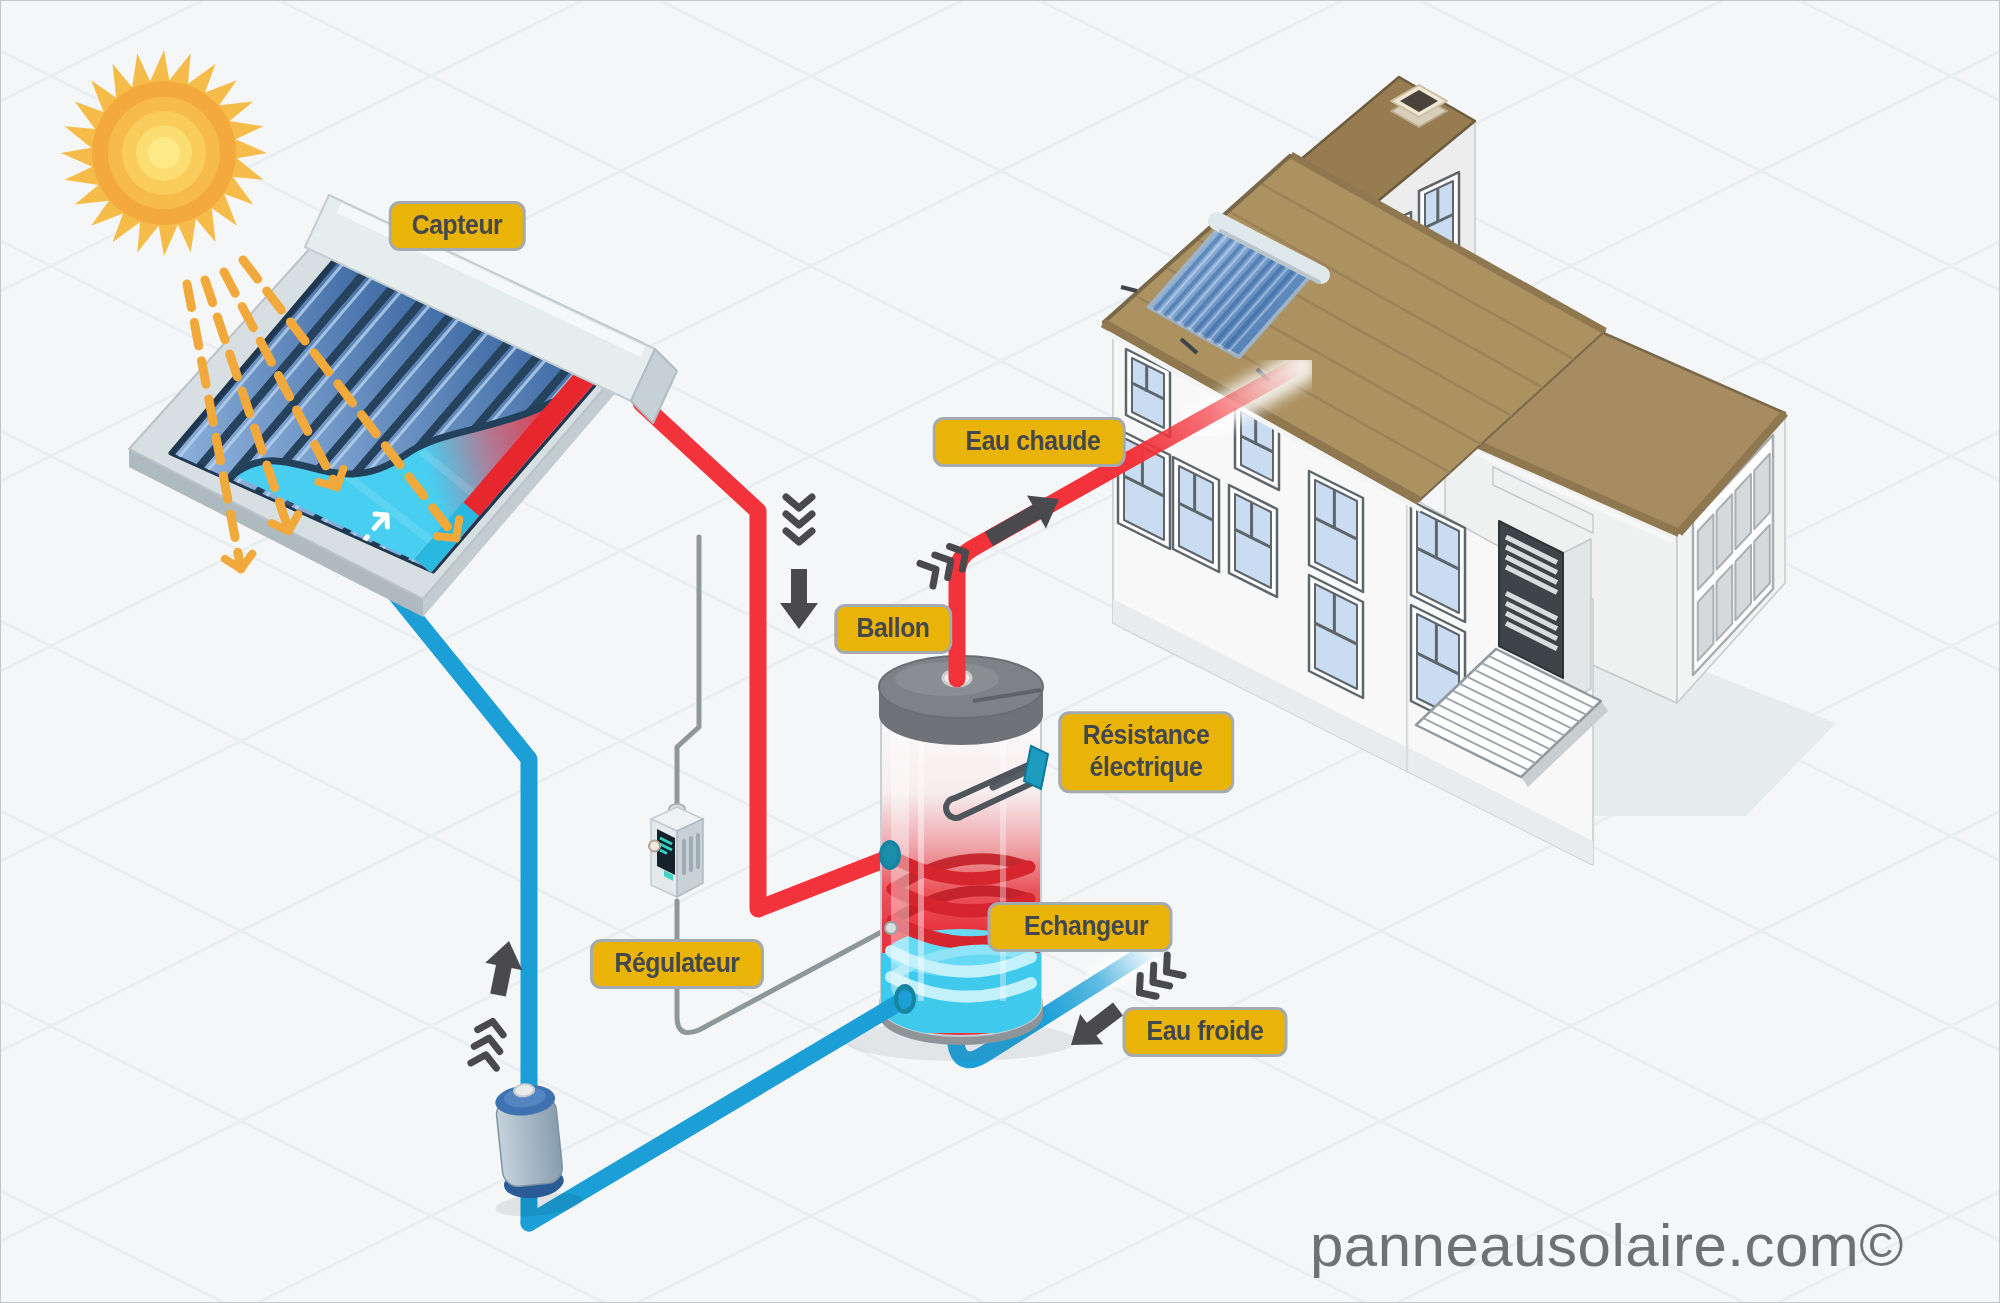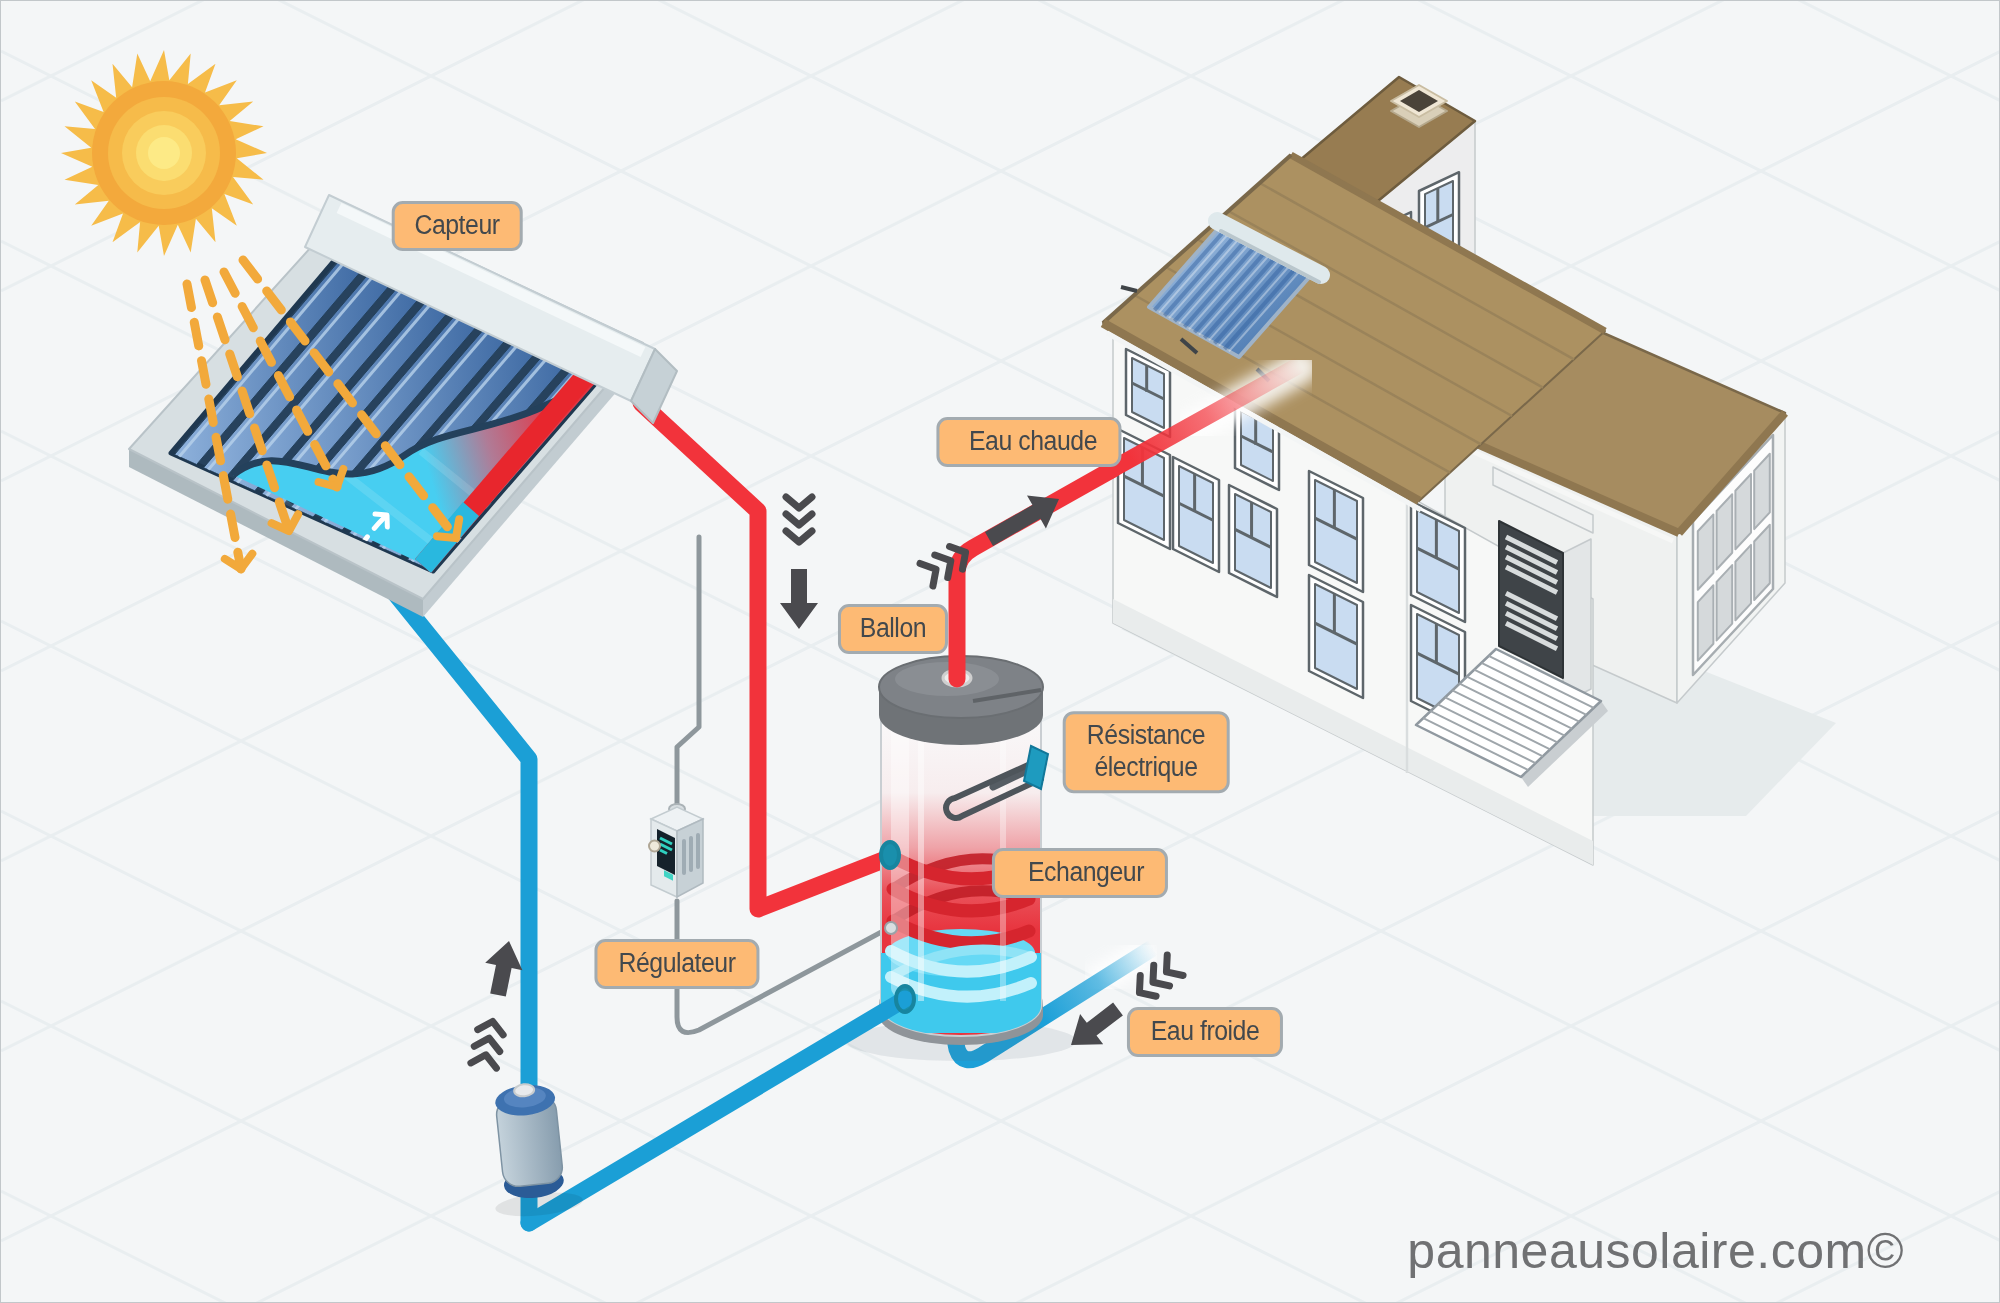--- a/index.html
+++ b/index.html
@@ -1,24 +1,24 @@
 <!DOCTYPE html>
 <html><head>
 <meta charset="utf-8">
 <style>
   html,body{margin:0;padding:0;background:#ffffff;font-family:"Liberation Sans",sans-serif;}
   #stage{position:relative;width:2000px;height:1303px;background:#f4f6f7;overflow:hidden;
          border:1px solid #c2c7ca;box-sizing:border-box;}
   #art{position:absolute;left:0;top:0;}
-  .lbl{position:absolute;transform:translate(-50%,-50%);background:#fdba74;
+  .lbl{position:absolute;transform:translate(-50%,-50%);background:#eab308;
        border:3px solid #a3abb0;border-radius:11px;padding:6px 16px;color:#42484d;
-       font-weight:normal;font-size:27px;line-height:1.18;text-align:center;white-space:nowrap;
+       font-weight:bold;font-size:27px;line-height:1.18;text-align:center;white-space:nowrap;
        letter-spacing:-0.5px;}
   .lbl .inner{display:inline-block;transform:scaleX(0.92);}
-  #watermark{position:absolute;right:95px;bottom:22px;font-size:50px;color:#707173;
+  #watermark{position:absolute;right:95px;bottom:22px;font-size:60px;color:#707173;
              letter-spacing:0.5px;}
 </style>
 </head>
 <body>
 
 <div id="stage">
 <svg id="art" width="2000" height="1303" viewBox="0 0 2000 1303">
   <defs>
     <clipPath id="glassClip">
           <polygon points="170,452 350,240 612,362 432,570"></polygon>
@@ -414,18 +414,18 @@
         <path d="M502.15342481172365,1033.8301671187796 L491.6106789821059,1020.4566668151165 L476.6766345453152,1028.6404505830299" fill="none" stroke="#4a4a4e" stroke-width="7" stroke-linecap="round" stroke-linejoin="round"></path>
         <path d="M498.7601486152718,1050.488068446816 L488.2174027856541,1037.1145681431528 L473.2833583488634,1045.298351911066" fill="none" stroke="#4a4a4e" stroke-width="7" stroke-linecap="round" stroke-linejoin="round"></path>
         <path d="M495.36687241882,1067.1459697748521 L484.82412658920225,1053.772469471189 L469.89008215241154,1061.9562532391021" fill="none" stroke="#4a4a4e" stroke-width="7" stroke-linecap="round" stroke-linejoin="round"></path>
       </g>
 </svg>
 
   <div class="lbl" style="left:456px;top:225px;"><span class="inner">Capteur</span></div>
   <div class="lbl" style="left:1028px;top:441px;padding-left:24px;"><span class="inner">Eau chaude</span></div>
   <div class="lbl" style="left:892px;top:628px;"><span class="inner">Ballon</span></div>
   <div class="lbl" style="left:1133px;top:751px;margin-left:12px;"><span class="inner"><span>Résistance</span><br><span>électrique</span></span></div>
-  <div class="lbl" style="left:1079px;top:872px;padding-left:28px;"><span class="inner">Echangeur</span></div>
+  <div class="lbl" style="left:1079px;top:926px;padding-left:28px;"><span class="inner">Echangeur</span></div>
   <div class="lbl" style="left:1204px;top:1031px;text-align:center;"><span class="inner">Eau froide</span></div>
   <div class="lbl" style="left:676px;top:963px;"><span class="inner">Régulateur</span></div>
 
   <div id="watermark">panneausolaire.com©</div>
 </div>
 
 </body></html>

